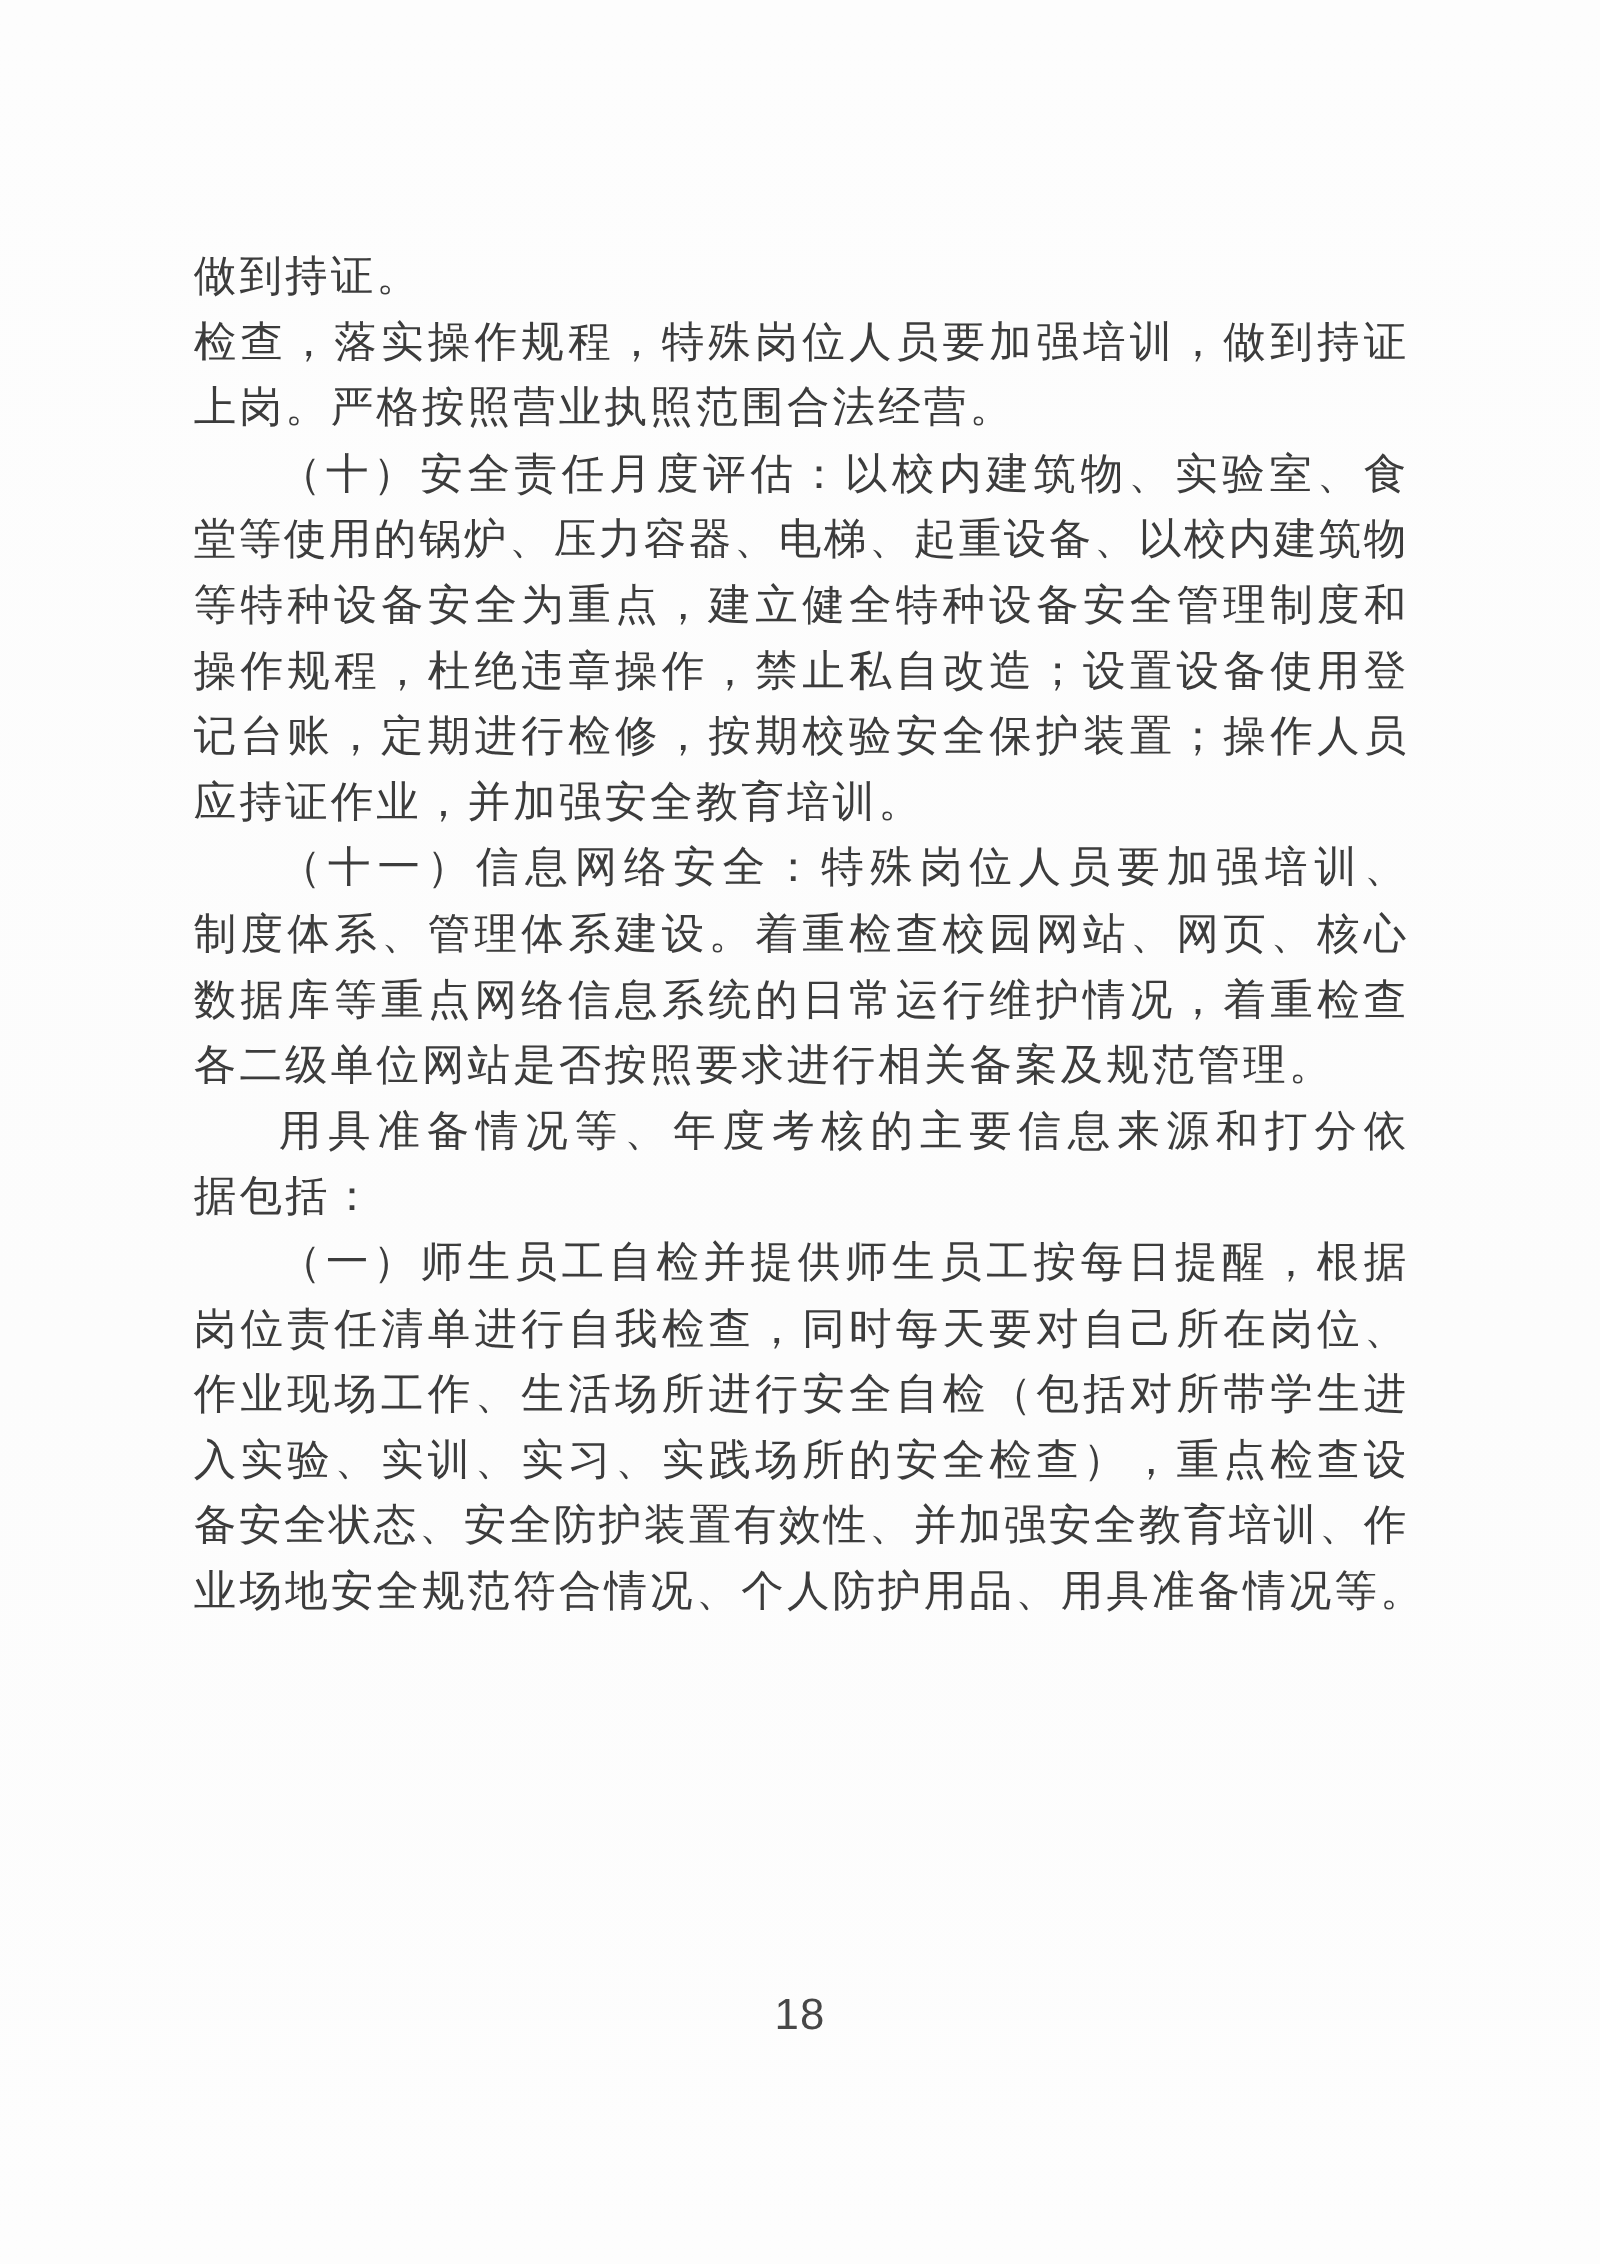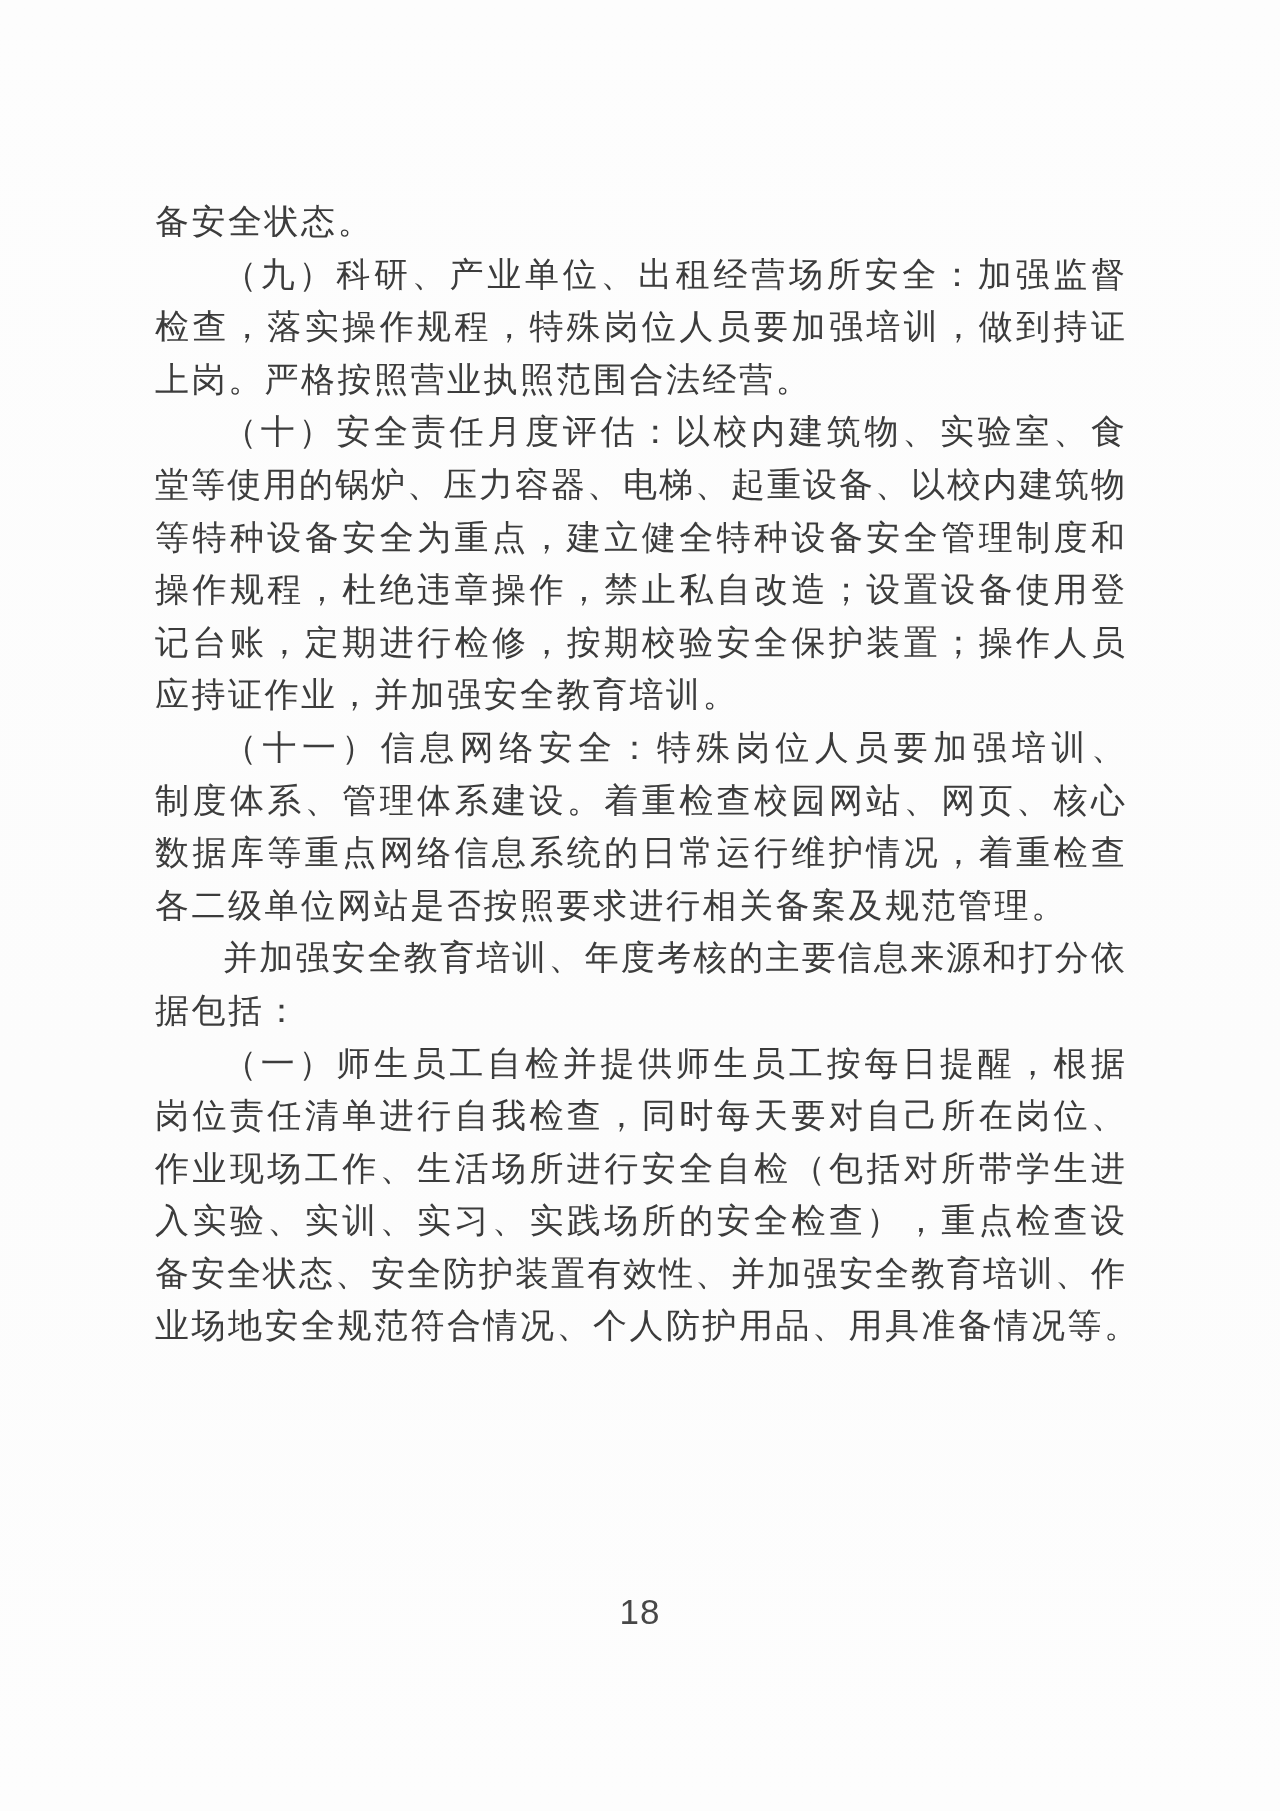--- a/index.html
+++ b/index.html
@@ -50,35 +50,34 @@
     font-size: 35px;
     color: #474747;
     letter-spacing: 1px;
   }
 </style>
 </head>
 <body>
 
 <div class="page">
   <div class="body-text">
-      <div class="line">备安全状态。</div>
-      <div class="line indent justify">（九）科研、产业单位、出租经营场所安全：加强监督</div>
+      <div class="line">做到持证。</div>
       <div class="line justify">检查，落实操作规程，特殊岗位人员要加强培训，做到持证</div>
       <div class="line">上岗。严格按照营业执照范围合法经营。</div>
       <div class="line indent justify">（十）安全责任月度评估：以校内建筑物、实验室、食</div>
       <div class="line justify">堂等使用的锅炉、压力容器、电梯、起重设备、以校内建筑物</div>
       <div class="line justify">等特种设备安全为重点，建立健全特种设备安全管理制度和</div>
       <div class="line justify">操作规程，杜绝违章操作，禁止私自改造；设置设备使用登</div>
       <div class="line justify">记台账，定期进行检修，按期校验安全保护装置；操作人员</div>
       <div class="line">应持证作业，并加强安全教育培训。</div>
       <div class="line indent justify">（十一）信息网络安全：特殊岗位人员要加强培训、</div>
       <div class="line justify">制度体系、管理体系建设。着重检查校园网站、网页、核心</div>
       <div class="line justify">数据库等重点网络信息系统的日常运行维护情况，着重检查</div>
       <div class="line">各二级单位网站是否按照要求进行相关备案及规范管理。</div>
-      <div class="line indent justify">并加强安全教育培训、年度考核的主要信息来源和打分依</div>
+      <div class="line indent justify">用具准备情况等、年度考核的主要信息来源和打分依</div>
       <div class="line">据包括：</div>
       <div class="line indent justify">（一）师生员工自检并提供师生员工按每日提醒，根据</div>
       <div class="line justify">岗位责任清单进行自我检查，同时每天要对自己所在岗位、</div>
       <div class="line justify">作业现场工作、生活场所进行安全自检（包括对所带学生进</div>
       <div class="line justify">入实验、实训、实习、实践场所的安全检查），重点检查设</div>
       <div class="line justify">备安全状态、安全防护装置有效性、并加强安全教育培训、作</div>
       <div class="line">业场地安全规范符合情况、个人防护用品、用具准备情况等。</div>
     </div>
   <div class="page-number">18</div>
 </div>

